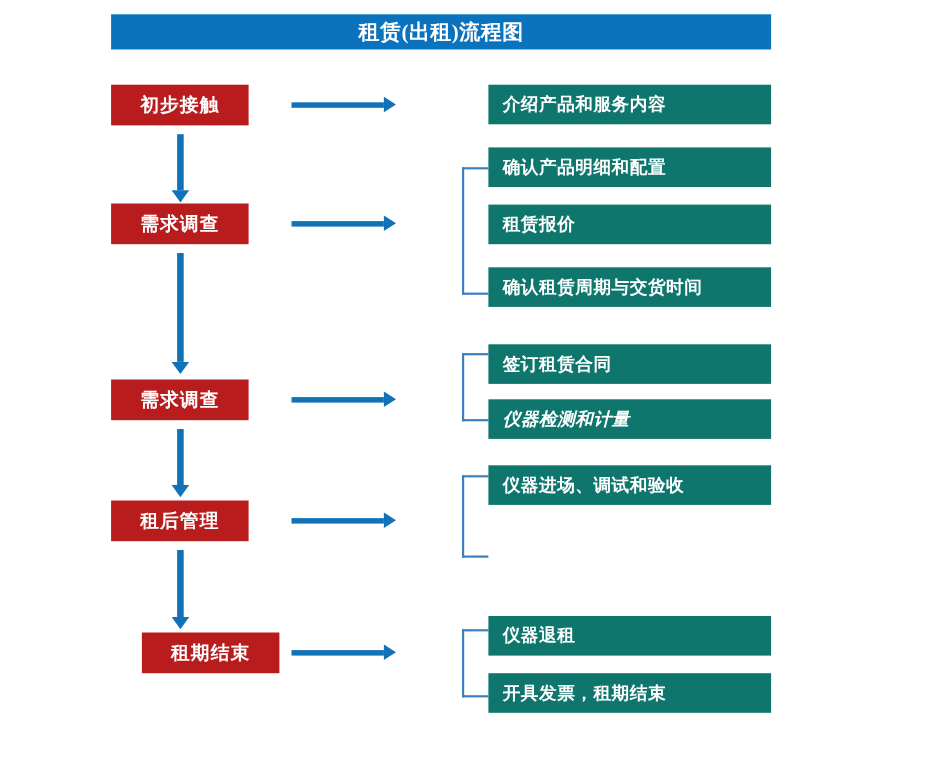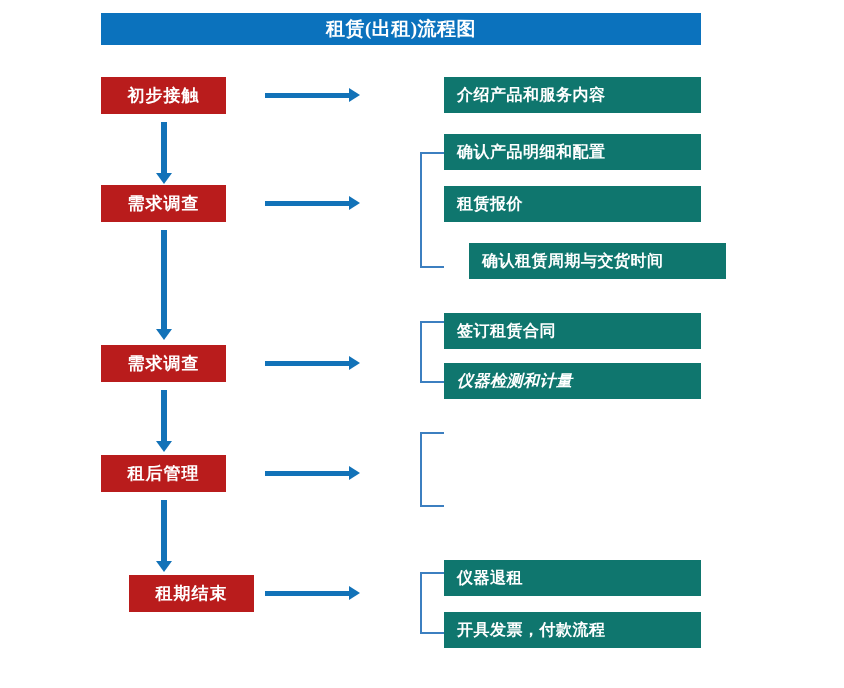--- a/index.html
+++ b/index.html
@@ -199,25 +199,26 @@
   <div class="bracket" style="top:432px; height:75px;"></div>
 
   <div class="bracket" style="top:572px; height:62px;"></div>
 
   <div class="detail-box" style="top:77px;">介绍产品和服务内容</div>
 
   <div class="detail-box" style="top:134px;">确认产品明细和配置</div>
 
   <div class="detail-box" style="top:186px;">租赁报价</div>
 
-  <div class="detail-box" style="top:243px;margin-left:25px;">确认租赁周期与交货时间</div>
+  <div class="detail-box" style="top:243px;">确认租赁周期与交货时间</div>
 
   <div class="detail-box" style="top:313px;text-align:right;">签订租赁合同</div>
 
   <div class="detail-box" style="top:363px;font-style:italic;">仪器检测和计量</div>
 
+  <div class="detail-box" style="top:423px;">仪器进场、调试和验收</div>
 
 
   <div class="detail-box" style="top:560px;font-family:Liberation Mono, monospace;">仪器退租</div>
 
-  <div class="detail-box" style="top:612px;">开具发票，付款流程</div>
+  <div class="detail-box" style="top:612px;">开具发票，租期结束</div>
 
 </div>
 
 </body></html>

